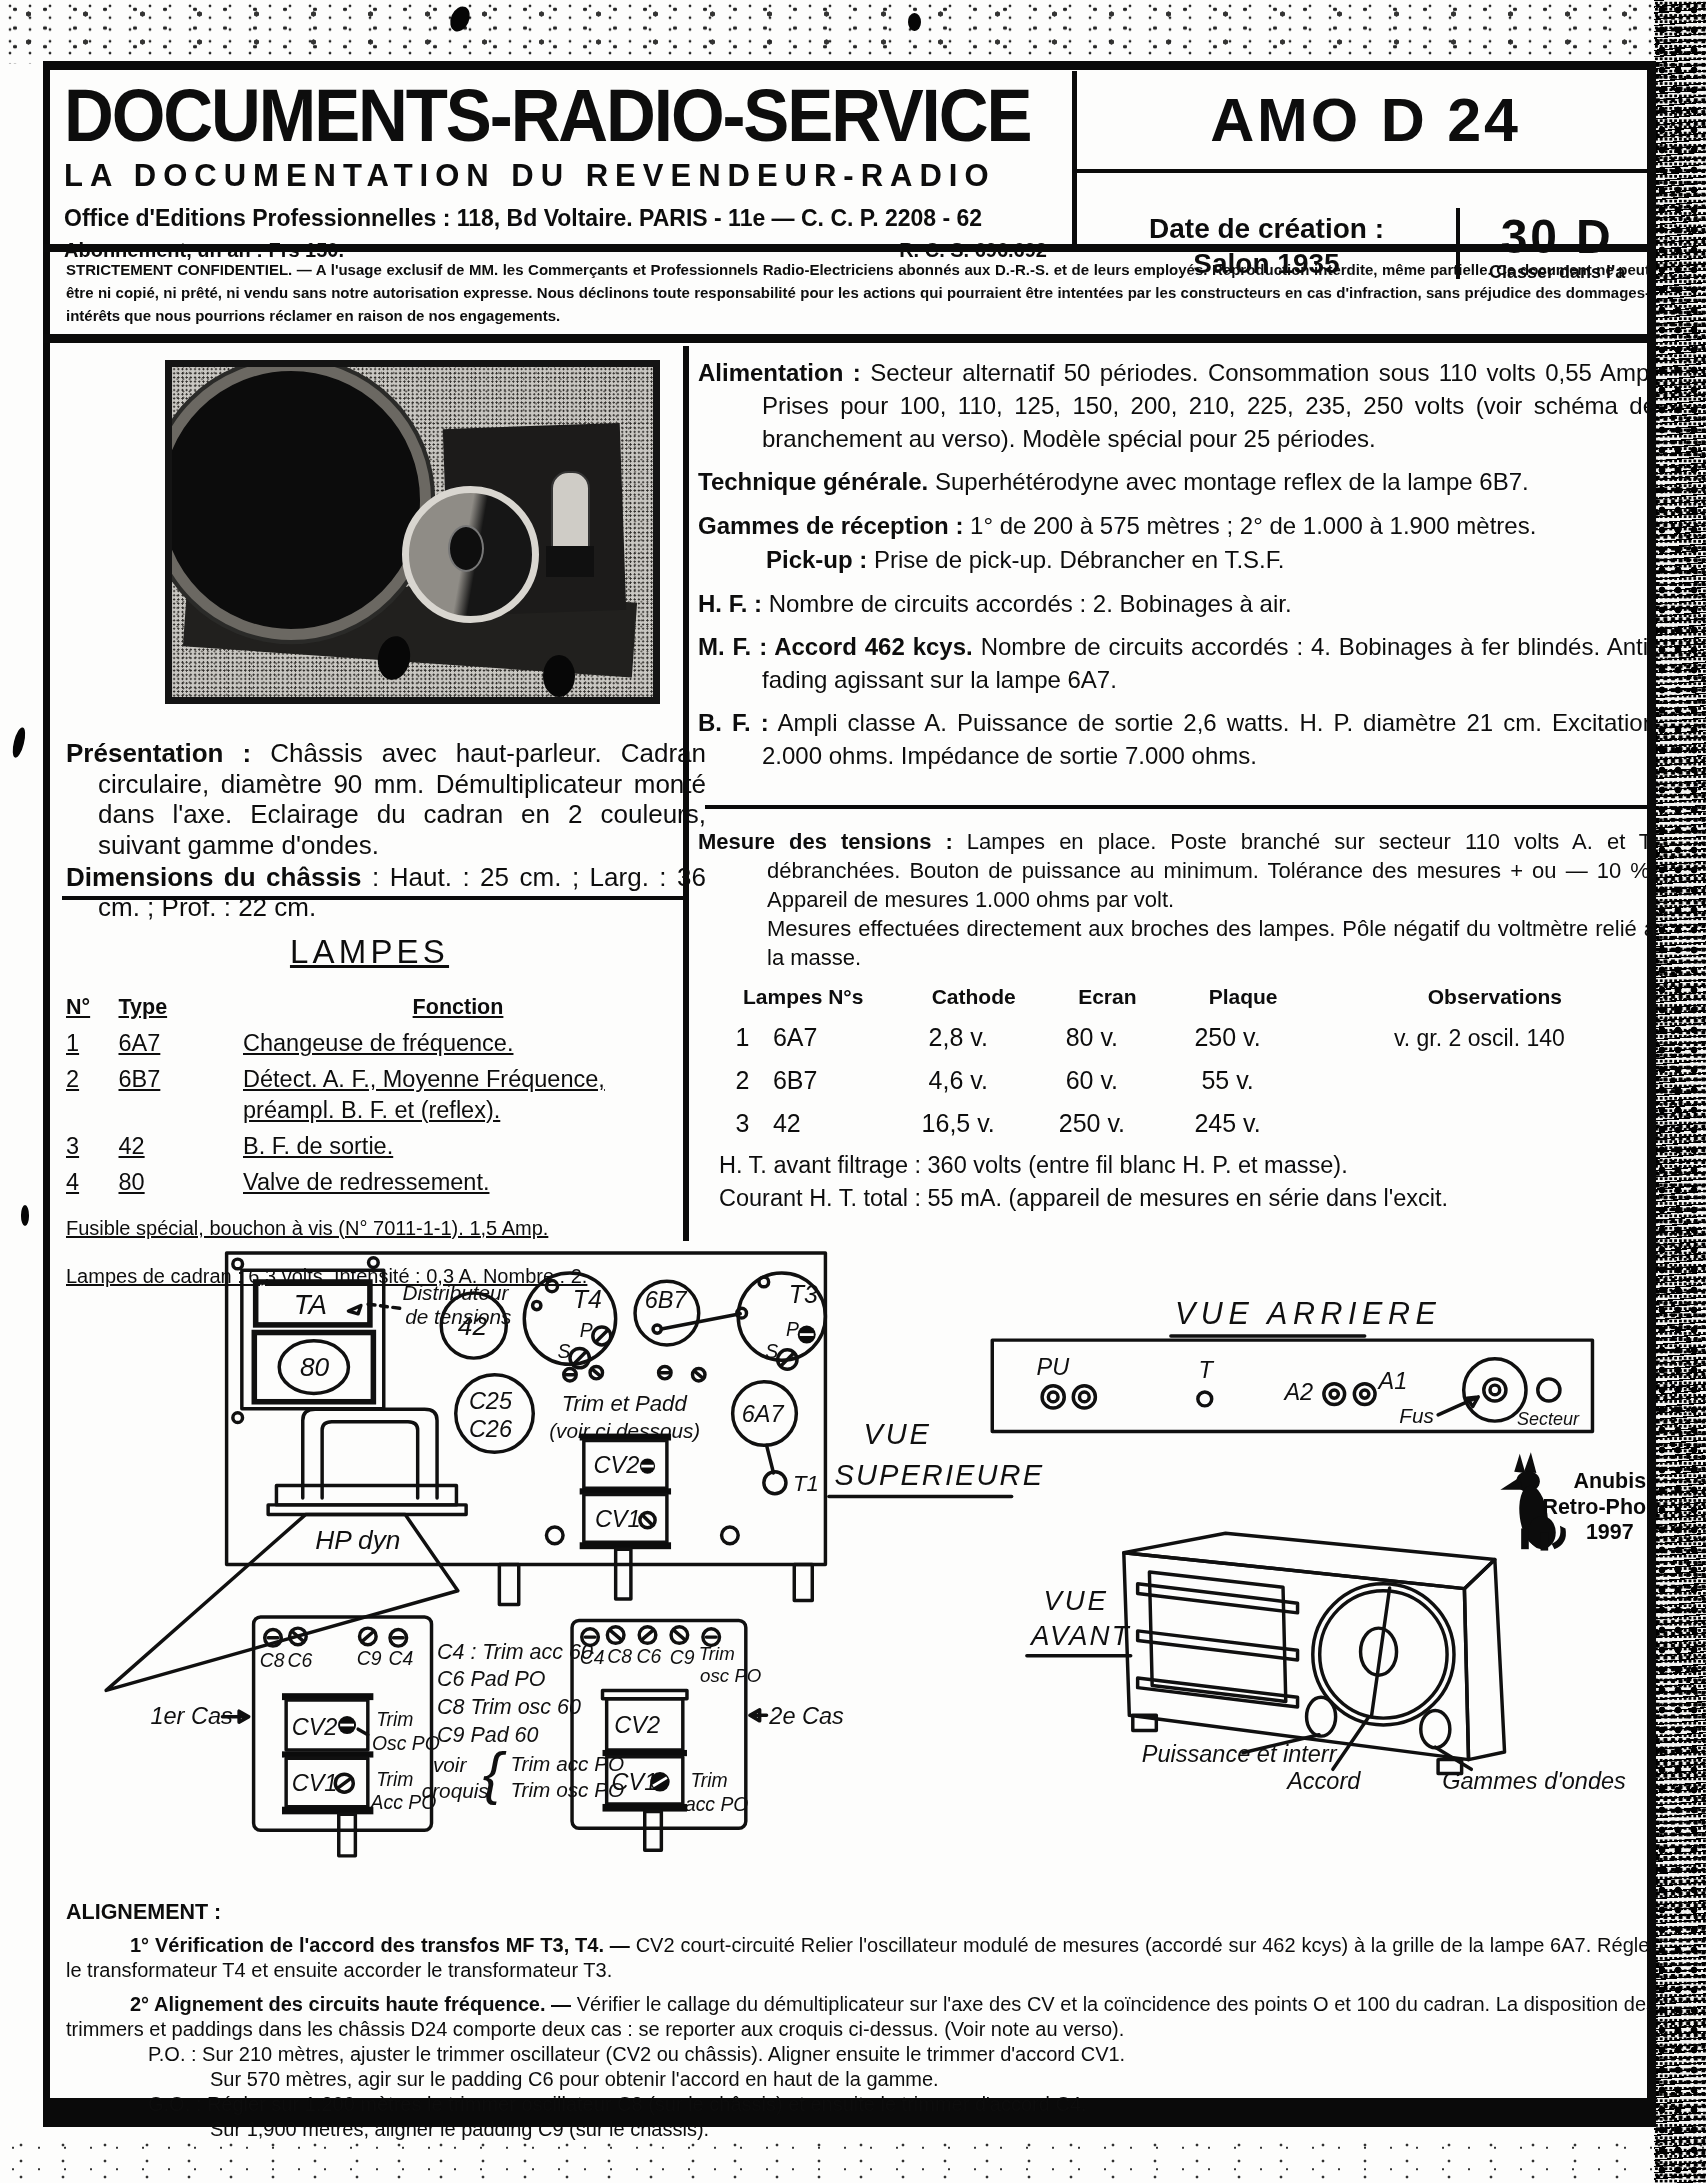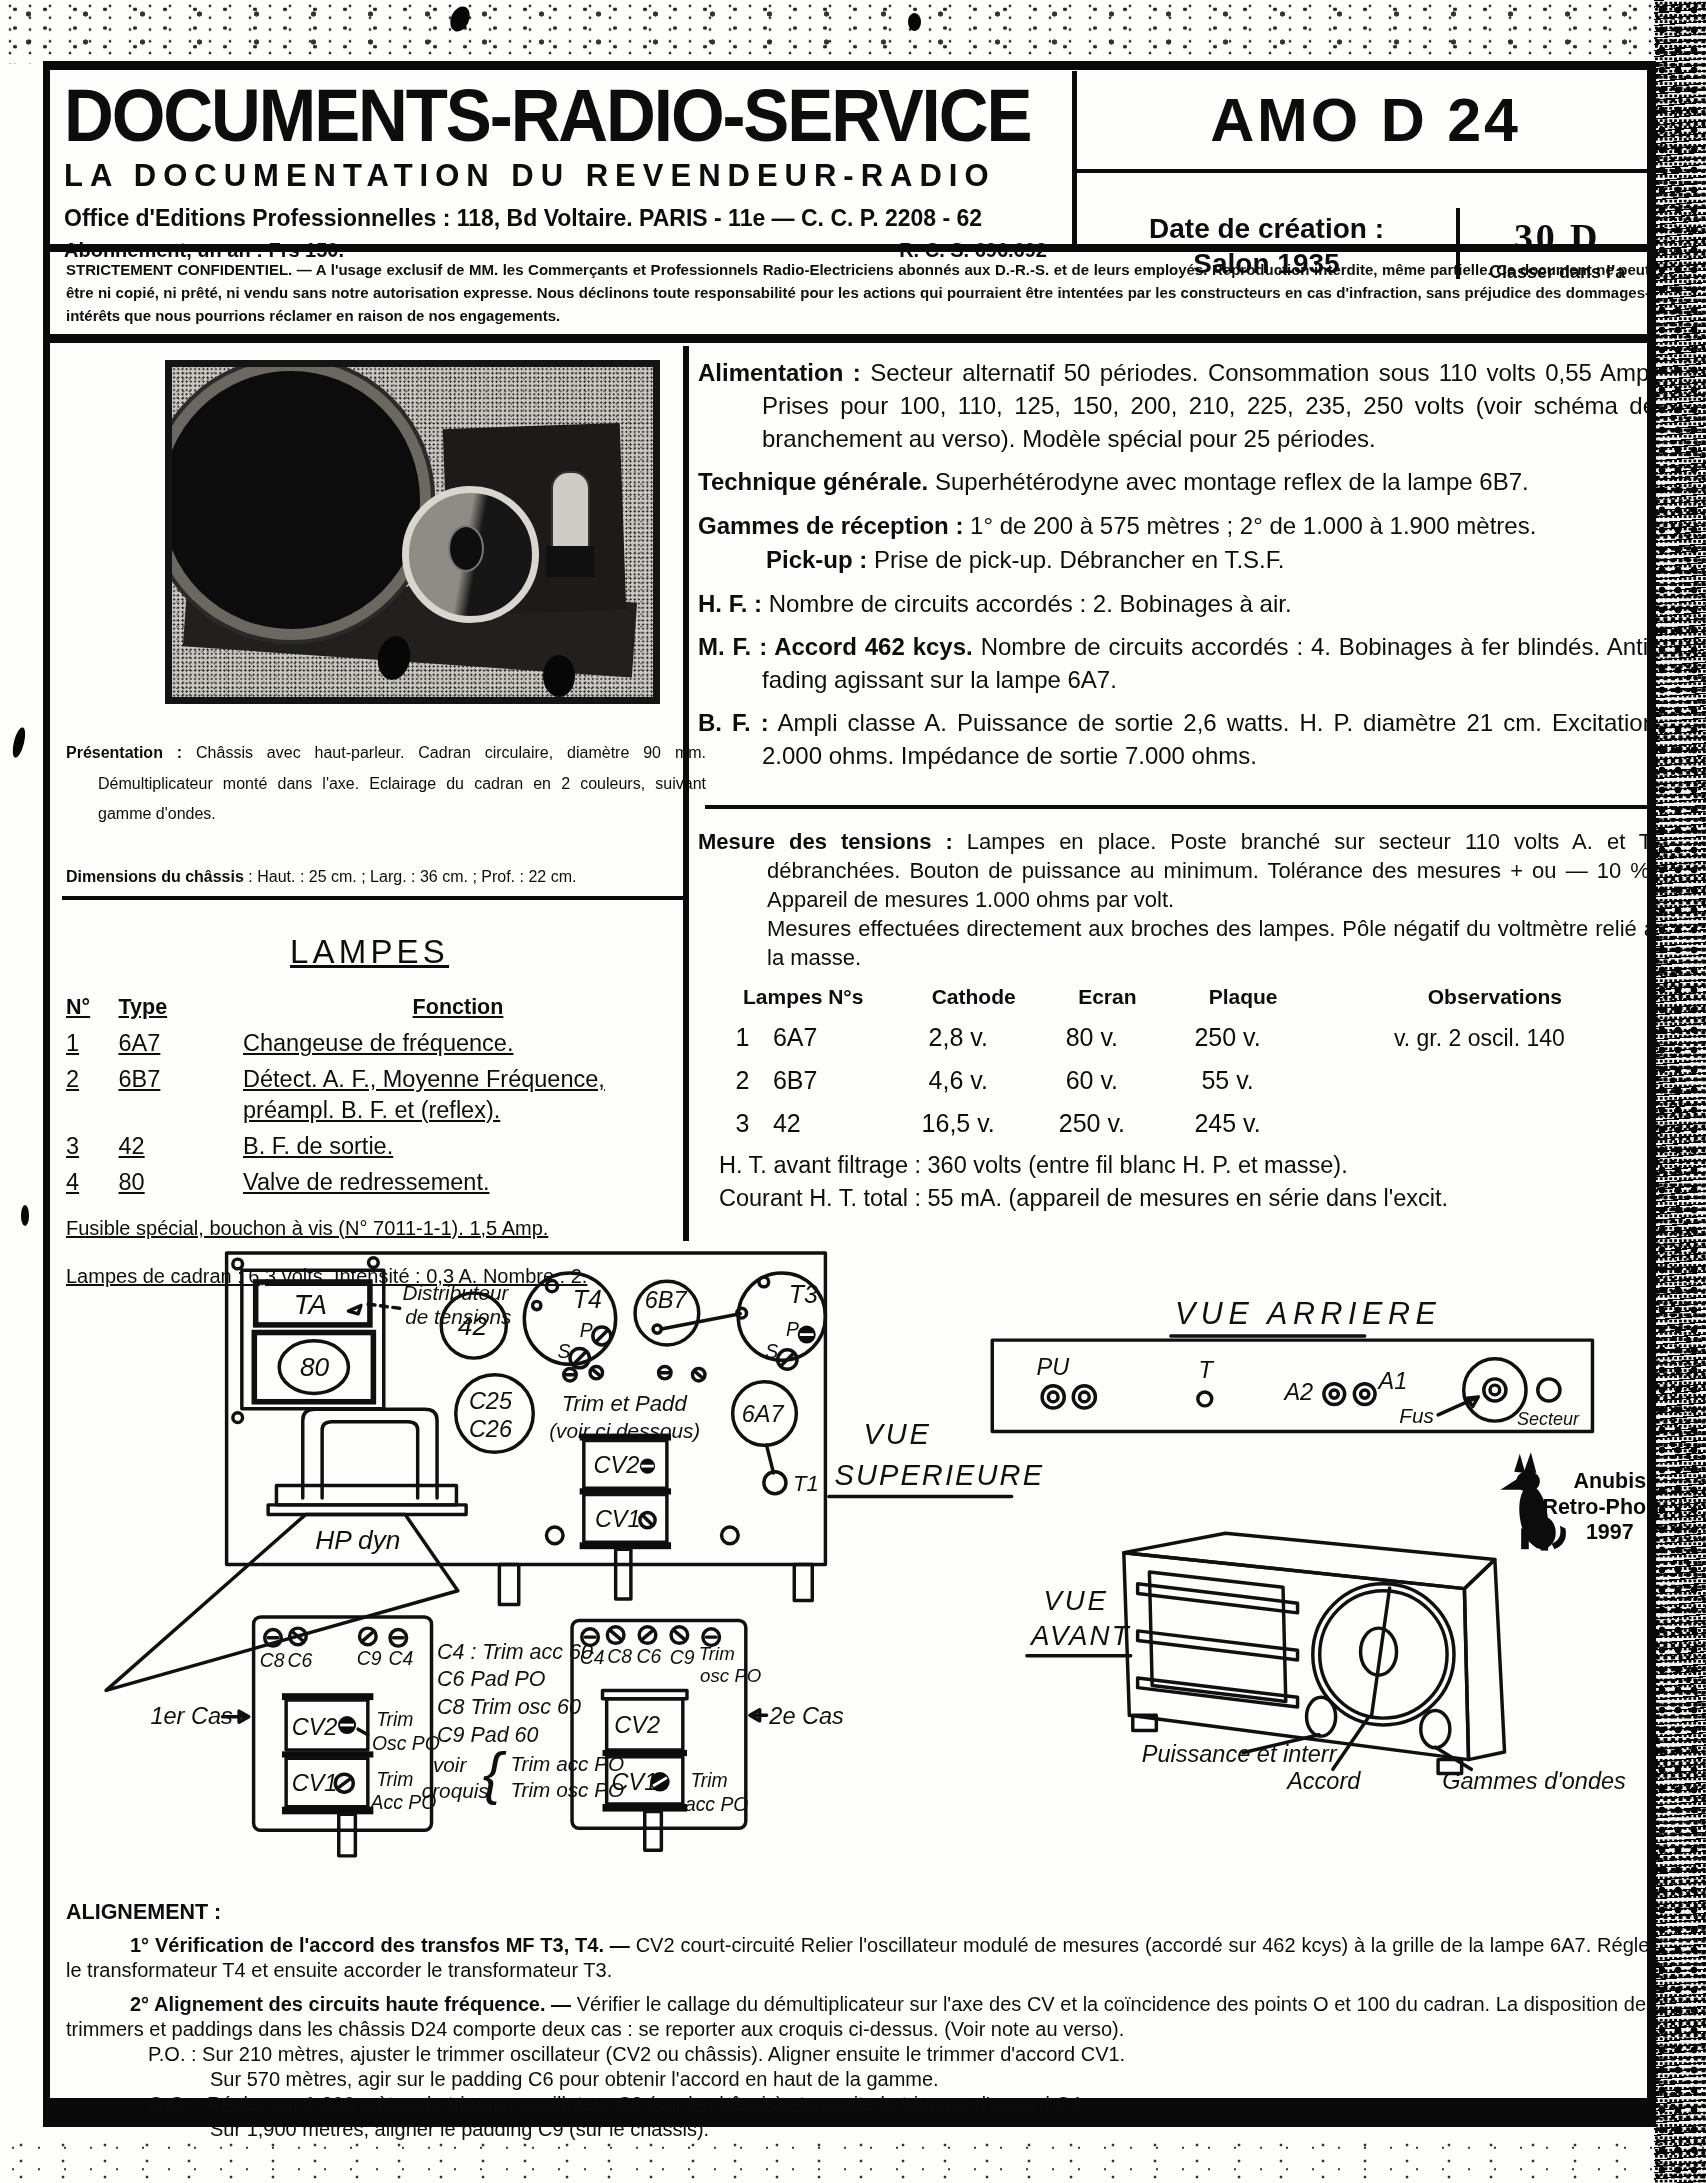--- a/index.html
+++ b/index.html
@@ -36,21 +36,21 @@
   .mast-sub{font-size:31px;font-weight:bold;letter-spacing:7px;margin-top:9.7px;white-space:nowrap;}
   .mast-office{font-size:23px;font-weight:bold;margin-top:11px;white-space:nowrap;}
   .mast-abo-row{display:flex;justify-content:space-between;width:983px;margin-top:7px;font-size:20px;font-weight:bold;}
   .mast-vline{left:1072px;top:71px;width:4.8px;height:176px;background:#0b0b0b;}
   .mast-right{left:1077px;top:71px;width:577px;height:176px;}
   .mast-model{font-size:61px;font-weight:bold;letter-spacing:2.8px;text-align:center;height:98px;line-height:98px;border-bottom:4.2px solid #0b0b0b;}
   .mast-bottom{display:flex;height:74px;margin-top:32px;}
   .mast-date{width:379px;text-align:center;font-size:28px;font-weight:bold;line-height:1.25;padding-top:5.5px;box-sizing:border-box;}
   .mast-bline{width:4.2px;background:#0b0b0b;margin-top:2.8px;}
   .mast-class{flex:1;text-align:center;}
-  .mast-class-code{font-size:38px;font-weight:bold;letter-spacing:2.8px;line-height:50px;padding-top:7px;font-family:Liberation Serif, serif;}
+  .mast-class-code{font-size:48px;font-weight:bold;letter-spacing:2.8px;line-height:50px;padding-top:7px;}
   .mast-class-note{font-size:18px;font-weight:bold;white-space:nowrap;}
   .head-hr{left:43px;top:244px;width:1613px;height:8.3px;}
   
   .confidential{left:66px;top:258px;width:1584px;font-size:15px;font-weight:bold;line-height:23px;text-align:justify;}
   .conf-hr{left:43px;top:334px;width:1613px;height:9px;}
   
   .col-divider{left:683px;top:346px;width:5.5px;height:895px;background:#0b0b0b;}
   
   .photo{left:165px;top:360px;width:481px;height:330px;border:7px solid #141414;overflow:hidden;
     background-color:#c9c7c2;
@@ -61,21 +61,21 @@
   .ph-panel{left:274px;top:59px;width:177px;height:187px;background:#1c1b1a;transform:rotate(-2deg);}
   .ph-dial{left:230px;top:119px;width:123px;height:123px;border-radius:50%;border:7.6px solid #d9d6d0;
            background:linear-gradient(100deg,#8f8c86 0 45%,#161616 55%);}
   .ph-hub{left:276px;top:158px;width:32px;height:43px;border-radius:50%;background:#0e0e0e;border:2.8px solid #777;}
   .ph-tube{left:379px;top:104px;width:35px;height:82px;border-radius:17.3px 17.3px 7px 7px;background:#cfccc6;border:2.8px solid #333;}
   .ph-tube-base{left:374px;top:179px;width:48px;height:30.5px;background:#101010;}
   .ph-chassis{left:12.5px;top:220px;width:450px;height:75px;background:#21201e;transform:rotate(4deg);}
   .ph-knob1{left:206px;top:269px;width:32px;height:44px;border-radius:50%;background:#070707;transform:rotate(10deg);}
   .ph-knob2{left:371px;top:288px;width:32px;height:42px;border-radius:50%;background:#070707;}
   
-  .para{position:absolute;font-size:16px;line-height:30.5px;text-align:justify;margin-top:26px;}
+  .para{position:absolute;font-size:26px;line-height:30.5px;text-align:justify;margin-top:26px;}
   .hang{padding-left:32px;text-indent:-32px;}
   .presentation{left:66px;top:712px;width:608px;}
   .dimensions{left:66px;top:836px;width:608px;line-height:30px;}
   .left-hr{left:62px;top:896px;width:623px;height:3.5px;}
   .lampes{left:66px;top:933px;width:607px;text-decoration:underline;}
   .lampes-title{text-align:center;font-size:33px;letter-spacing:4.2px;margin:0 0 21px 0;font-weight:normal;}
   .lamp-grid{display:grid;grid-template-columns:47px 119px 1fr;column-gap:5.5px;row-gap:5.5px;font-size:23.5px;line-height:30.5px;}
   .lamp-grid .hdr{font-size:21.5px;font-weight:bold;}
   .lamp-grid .hdr.fn{text-align:center;}
   .lampes-note{font-size:20px;margin-top:14px;line-height:28px;}

